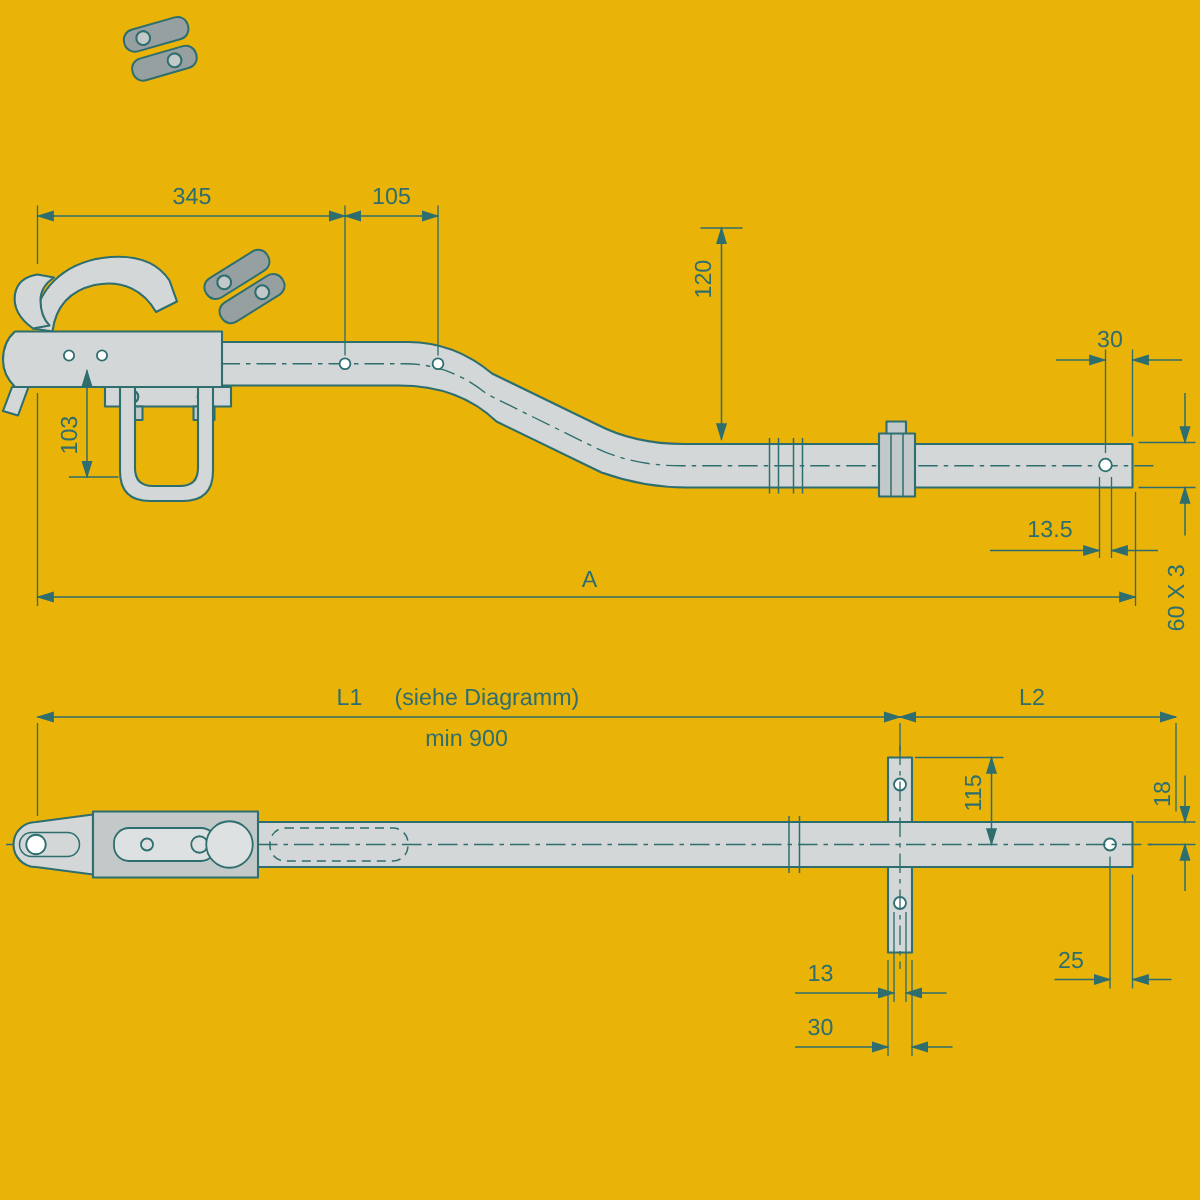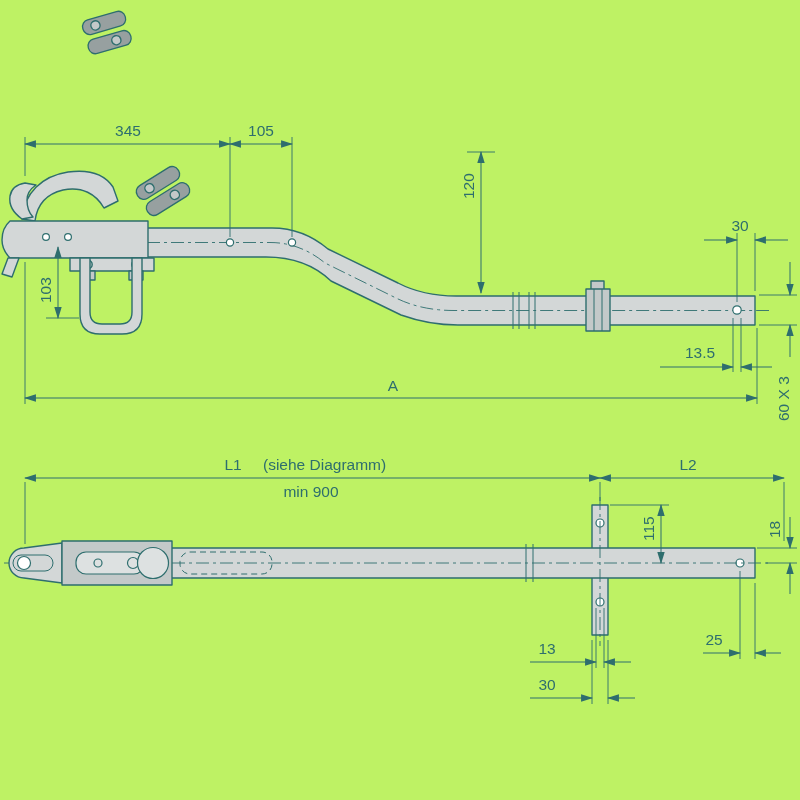--- a/index.html
+++ b/index.html
@@ -1,16 +1,16 @@
 <!DOCTYPE html>
 <html><head>
 <meta charset="utf-8">
 <style>
   html,body{margin:0;padding:0;background:#ffffff;}
-  .stage{width:800px;height:800px;background:#bef264;}
+  .stage{width:800px;height:800px;background:#eab308;}
   svg text{font-family:"Liberation Sans",sans-serif;font-size:15.5px;fill:#2e6e6e;}
   .part{fill:#d3d7d7;stroke:#2e6e6e;stroke-width:1.4;stroke-linejoin:round;}
   .part2{fill:#c3c9c9;stroke:#2e6e6e;stroke-width:1.4;stroke-linejoin:round;}
   .part3{fill:#dde1e1;stroke:#2e6e6e;stroke-width:1.2;stroke-linejoin:round;}
   .dark{fill:#97a0a0;stroke:#2e6e6e;stroke-width:1.3;}
   .hole{fill:#ffffff;stroke:#2e6e6e;stroke-width:1.2;}
   .dim{stroke:#2e6e6e;stroke-width:1;fill:none;}
   .ext{stroke:#2e6e6e;stroke-width:0.9;fill:none;}
   .cl{stroke:#2e6e6e;stroke-width:0.9;stroke-dasharray:13 4 3 4;fill:none;}
   .hid{stroke:#2e6e6e;stroke-width:1;stroke-dasharray:6 4;fill:none;}

